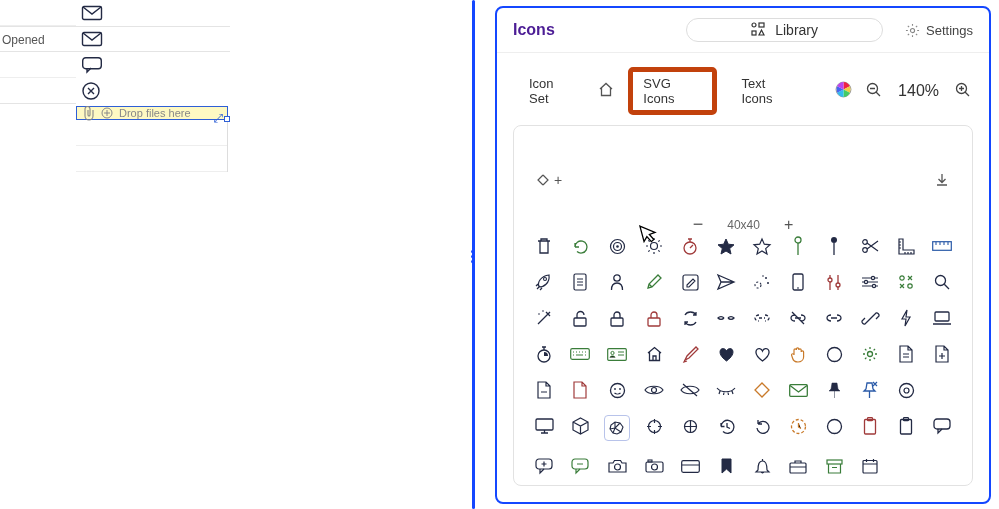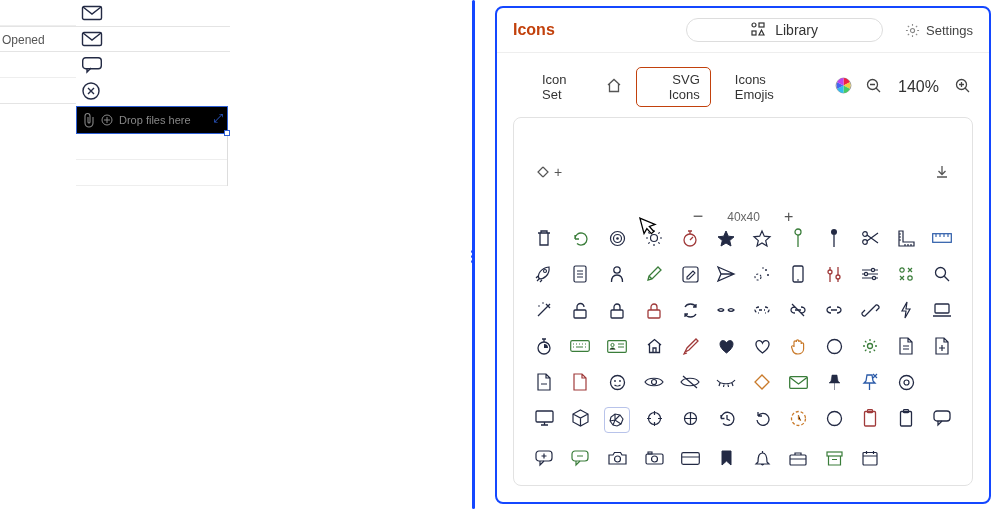--- a/index.html
+++ b/index.html
@@ -52,23 +52,23 @@
   .form-row.sep .form-label-cell,
   .form-row.sep .form-icon-cell {
     border-top: 1px solid #e4e4e4;
     border-bottom: 1px solid #e4e4e4;
   }
 
   .drop-row {
     margin-top: 2px;
     margin-left: 76px;
     width: 152px;
-    height: 28px;
+    height: 14px;
     border: 1px solid #2e5fd6;
-    background: #000000;
+    background: #fef9c3;
     display: flex;
     align-items: center;
     padding: 0 6px;
     gap: 6px;
     font-size: 11px;
     color: #888;
     position: relative;
   }
   .drop-row .expand {
     position: absolute;
@@ -142,21 +142,21 @@
   .panel-header {
     display: flex;
     align-items: center;
     padding: 10px 16px;
     gap: 10px;
     border-bottom: 1px solid #eee;
   }
   .panel-title {
     font-size: 16px;
     font-weight: 600;
-    color: #c2410c;
+    color: #4c1d95;
   }
   .lib-pill {
     margin-left: auto;
     display: flex;
     align-items: flex-start;
     gap: 10px;
     border: 1px solid #ddd;
     border-radius: 16px;
     padding: 3px 64px;
     font-size: 14px;
@@ -172,31 +172,29 @@
     color: #444;
     margin-left: 12px;
   }
   .settings-btn svg { display: block; }
 
   .panel-subhead {
     display: flex;
     align-items: center;
     padding: 14px 18px 10px 22px;
     gap: 14px;
-    margin-left: 13px;
   }
   .tab {
     font-size: 13px;
     color: #333;
     padding: 4px 10px;
     border-radius: 5px;
   }
   .tab.active {
-    border: 1px solid #c2410c;
-    text-align: right;
+    border: 5px solid #c2410c;
   }
   .subhead-spacer { flex: 1; }
   .color-wheel, .zoom-out, .zoom-in { cursor: pointer; }
   .zoom-text {
     font-size: 16px;
     color: #333;
     margin: 0 2px;
   }
   .home-ic { color: #555; }
 
@@ -388,21 +386,21 @@
   </div>
 
   <div class="panel-subhead">
     <span class="tab">Icon Set</span>
     <span class="home-ic">
       <svg width="16" height="15" viewBox="0 0 16 15">
           <path d="M2 7 L8 1.5 L14 7 M3.5 6 L3.5 13.5 L12.5 13.5 L12.5 6" fill="none" stroke="#555" stroke-width="1.3"></path>
         </svg>
     </span>
     <span class="tab active">SVG Icons</span>
-    <span class="tab">Icons Emojis</span>
+    <span class="tab">Text Icons</span>
     <span class="subhead-spacer"></span>
     <span class="color-wheel">
       <svg width="17" height="17" viewBox="0 0 16 16">
         <circle cx="8" cy="8" r="7" fill="none" stroke="#888" stroke-width="0.8"></circle>
         <path d="M8 8 L8 1 A7 7 0 0 1 14 5 Z" fill="#e24"></path>
         <path d="M8 8 L14 5 A7 7 0 0 1 14 11 Z" fill="#ec4"></path>
         <path d="M8 8 L14 11 A7 7 0 0 1 8 15 Z" fill="#4c6"></path>
         <path d="M8 8 L8 15 A7 7 0 0 1 2 11 Z" fill="#3be"></path>
         <path d="M8 8 L2 11 A7 7 0 0 1 2 5 Z" fill="#46e"></path>
         <path d="M8 8 L2 5 A7 7 0 0 1 8 1 Z" fill="#b4e"></path>

